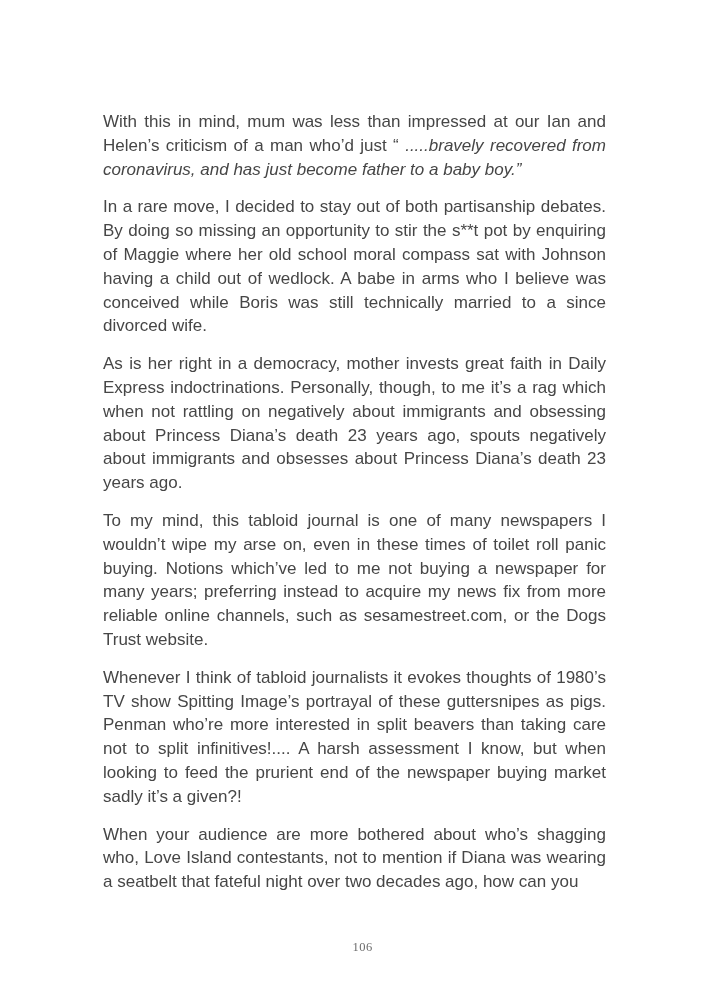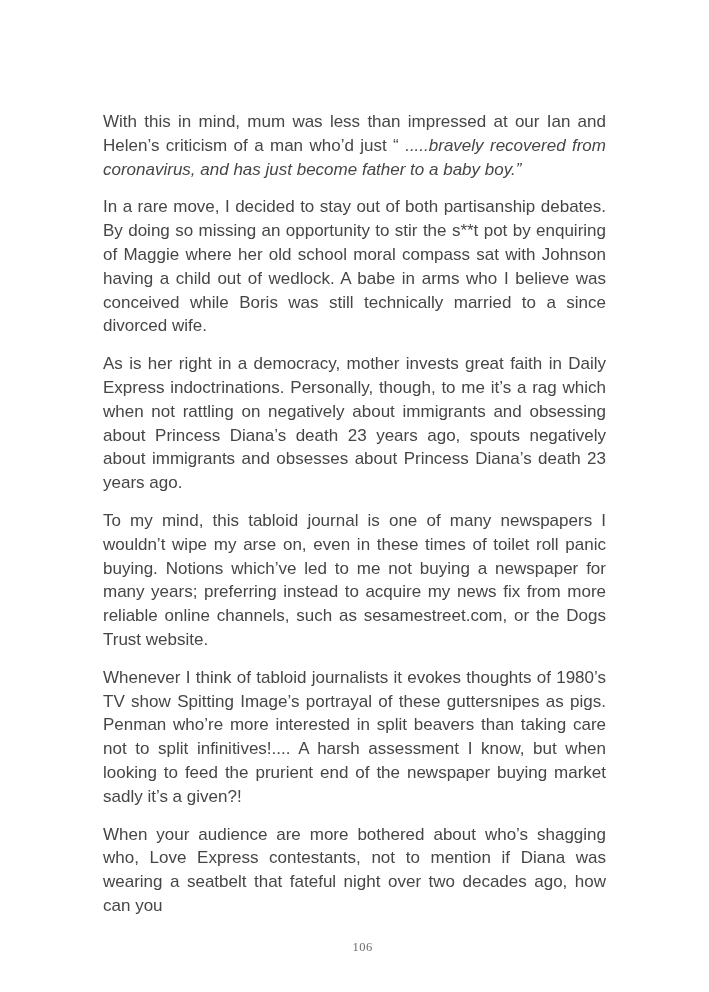--- a/index.html
+++ b/index.html
@@ -49,16 +49,16 @@
 </head>
 <body>
 
 <div class="page">
   <div class="content">
     <p><span>With this in mind, mum was less than impressed at our Ian and Helen’s criticism of a man who’d just “ </span><em>.....bravely recovered from coronavirus, and has just become father to a baby boy.”</em></p>
     <p>In a rare move, I decided to stay out of both partisanship debates. By doing so missing an opportunity to stir the s**t pot by enquiring of Maggie where her old school moral compass sat with Johnson having a child out of wedlock. A babe in arms who I believe was conceived while Boris was still technically married to a since divorced wife.</p>
     <p>As is her right in a democracy, mother invests great faith in Daily Express indoctrinations. Personally, though, to me it’s a rag which when not rattling on negatively about immigrants and obsessing about Princess Diana’s death 23 years ago, spouts negatively about immigrants and obsesses about Princess Diana’s death 23 years ago.</p>
     <p>To my mind, this tabloid journal is one of many newspapers I wouldn’t wipe my arse on, even in these times of toilet roll panic buying. Notions which’ve led to me not buying a newspaper for many years; preferring instead to acquire my news fix from more reliable online channels, such as sesamestreet.com, or the Dogs Trust website.</p>
     <p>Whenever I think of tabloid journalists it evokes thoughts of 1980’s TV show Spitting Image’s portrayal of these guttersnipes as pigs. Penman who’re more interested in split beavers than taking care not to split infinitives!.... A harsh assessment I know, but when looking to feed the prurient end of the newspaper buying market sadly it’s a given?!</p>
-    <p>When your audience are more bothered about who’s shagging who, Love Express contestants, not to mention if Diana was wearing a seatbelt that fateful night over two decades ago, how can you</p>
+    <p>When your audience are more bothered about who’s shagging who, Love Island contestants, not to mention if Diana was wearing a seatbelt that fateful night over two decades ago, how can you</p>
   </div>
   <div class="page-number">106</div>
 </div>
 
 </body></html>

